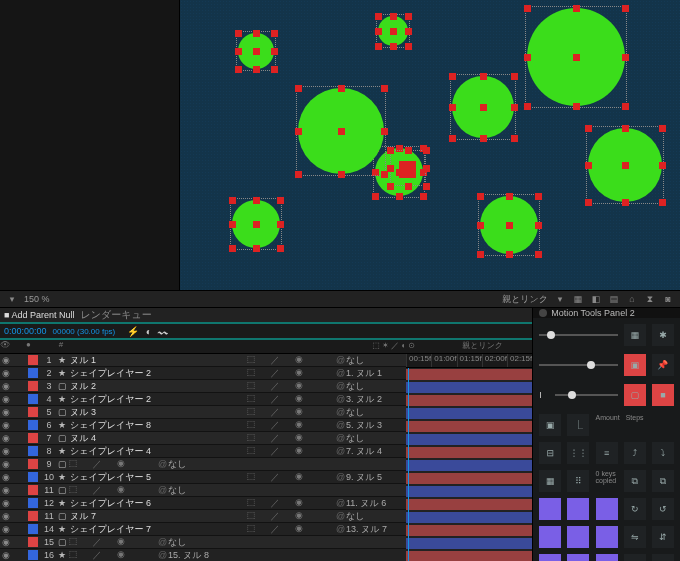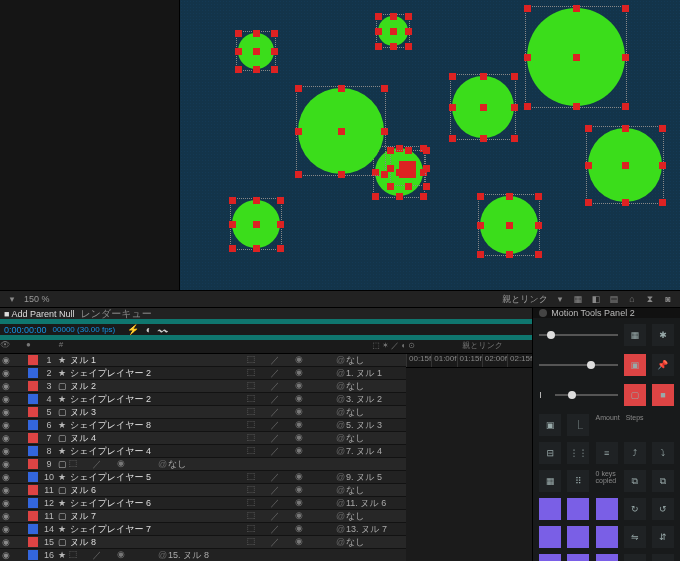--- a/index.html
+++ b/index.html
@@ -45,21 +45,21 @@
     font-size:9px;
     color:#999;
     border-top:1px solid #000;
     border-bottom:1px solid #000;
   }
   .mid-toolbar .sp { flex:1; }
   .mid-toolbar .icon { width:12px; height:12px; display:inline-flex; align-items:center; justify-content:center; color:#888; }
 
   .bottom-region { display:flex; height: 253px; }
   .timeline { flex:1; background:#1b1b1b; display:flex; flex-direction:column; }
-  .tl-header { display:flex; align-items:center; height:16px; background:#222; border-bottom:5px solid #0f766e; padding:0 4px; gap:6px; }
+  .tl-header { display:flex; align-items:center; height:16px; background:#222; border-bottom:2px solid #0f766e; padding:0 4px; gap:6px; }
   .tl-header .timecode { color:#1393e6; font-size:9px; }
   .tl-header .tc2 { color:#1393e6; font-size:8px; }
   .tl-header .add { color:#ddd; font-size:9px; }
   .tl-columns { display:flex; height:14px; background:#1a1a1a; font-size:8px; color:#777; border-bottom:1px solid #000; }
   .col-a { width:26px; }
   .col-sw { width:26px; }
   .col-num { width:18px; text-align:center;}
   .col-src { flex:1; padding-left:4px;margin-top:20px;}
   .col-toggles { width:90px; }
   .col-parent { width:70px; }
@@ -430,21 +430,20 @@
               <span>◉</span>
             </span>
             <span class="par"><span class="link">@</span>9. ヌル 5</span>
           </div>
           <div class="layer-row">
             <span class="eye">◉</span>
             <span class="lock"></span>
             <span class="sw" style="background:#d44"></span>
             <span class="num">11</span>
             <span class="star">▢</span>
-            <span class="lname">ヌル 6</span>
             <span class="tog">
               <span>⬚</span>
               <span></span>
               <span>／</span>
               <span></span>
               <span>◉</span>
             </span>
             <span class="par"><span class="link">@</span>なし</span>
           </div>
           <div class="layer-row alt">
@@ -494,21 +493,20 @@
               <span>◉</span>
             </span>
             <span class="par"><span class="link">@</span>13. ヌル 7</span>
           </div>
           <div class="layer-row">
             <span class="eye">◉</span>
             <span class="lock"></span>
             <span class="sw" style="background:#d44"></span>
             <span class="num">15</span>
             <span class="star">▢</span>
-            <span class="lname">ヌル 8</span>
             <span class="tog">
               <span>⬚</span>
               <span></span>
               <span>／</span>
               <span></span>
               <span>◉</span>
             </span>
             <span class="par"><span class="link">@</span>なし</span>
           </div>
           <div class="layer-row alt">
@@ -520,21 +518,21 @@
             <span class="tog">
               <span>⬚</span>
               <span></span>
               <span>／</span>
               <span></span>
               <span>◉</span>
             </span>
             <span class="par"><span class="link">@</span>15. ヌル 8</span>
           </div>
         </div>
-      <div style="flex:1; display:flex; ">
+      <div style="flex:1; display:flex; flex-direction:column;">
         <div class="ruler" id="ruler">
             <div>00:15f</div>
             <div>01:00f</div>
             <div>01:15f</div>
             <div>02:00f</div>
             <div>02:15f</div>
           </div>
         <div class="tl-tracks" id="tracks">
           <div class="cti"></div>
         <div class="track">

